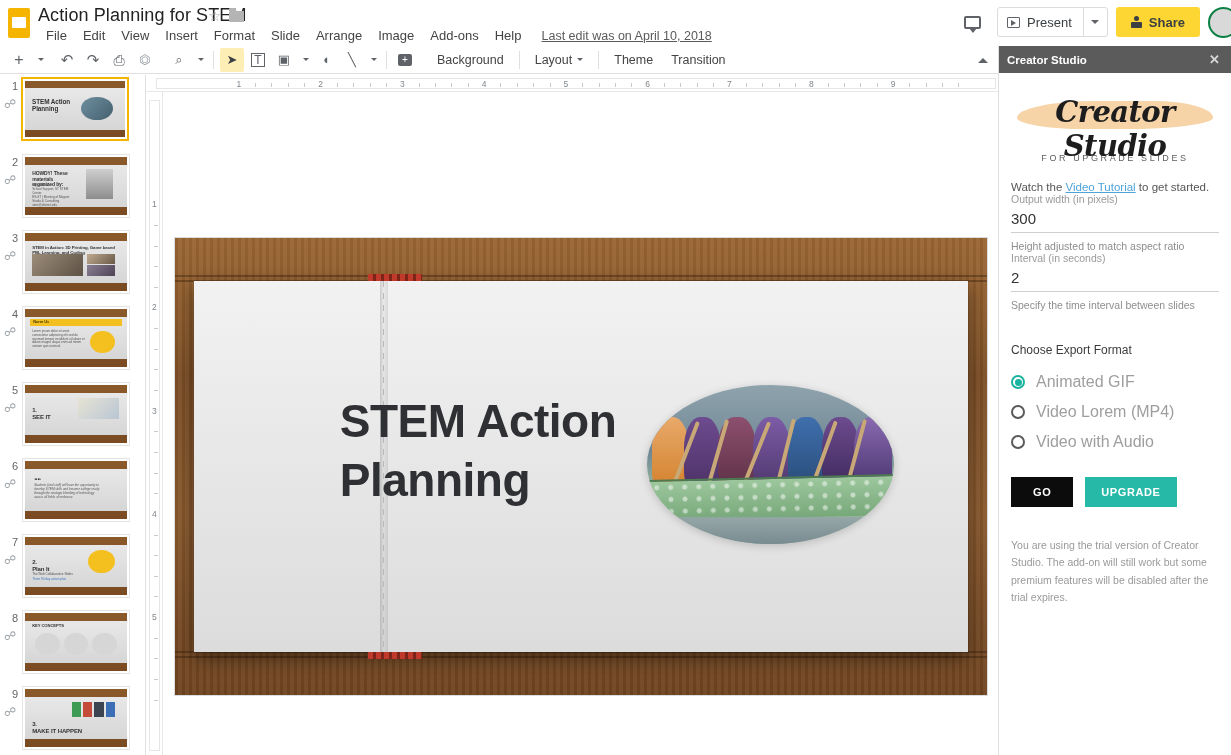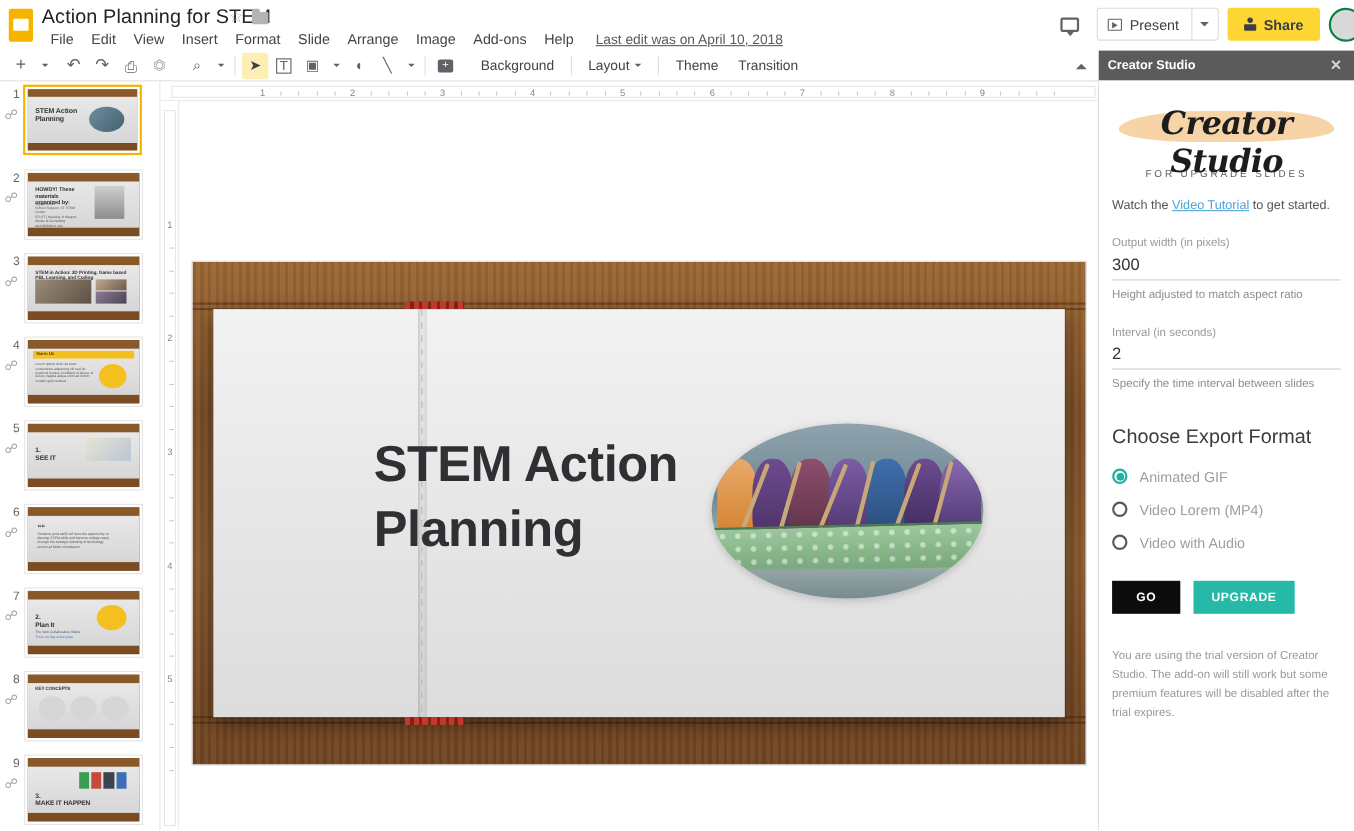--- a/index.html
+++ b/index.html
@@ -285,40 +285,40 @@
     position:absolute; left:0; right:0; top:6px; text-align:center;
     font-family:"DejaVu Serif", serif; font-style:italic; font-weight:bold;
     font-size:29px; color:#1d1d1d; letter-spacing:-.6px;
   }
   .brand-sub {
     text-align:center; font-size:9px; color:#5d5d5d; letter-spacing:2.6px; margin-top:6px;
   }
   .tutorial-line { font-size:11.5px; color:#555; margin-top:18px; }
   .tutorial-link { color:#4fa3d9; text-decoration:underline; cursor:pointer; }
 
-  .field-group { margin-top:22px; }
+  .field-group { }
   .field-label { font-size:10.5px; color:#9a9a9a; margin-bottom:3px; }
   .field-input {
     width:100%; border:none; border-bottom:1px solid #cfcfcf; outline:none;
     font-size:15px; color:#333; padding:2px 0 5px 0; background:transparent;
     font-family:"Liberation Sans", sans-serif;
   }
   .field-help { font-size:10.5px; color:#8e8e8e; margin-top:7px; }
 
-  .fmt-title { font-size:18px; color:#3c3c3c; margin-top:32px; margin-bottom:10px; }
+  .fmt-title { font-size:12px; color:#3c3c3c; margin-top:32px; margin-bottom:10px; }
   .radio-row { display:flex; align-items:center; gap:11px; height:30px; cursor:pointer; }
   .radio {
     width:14px; height:14px; border-radius:50%; border:2px solid #5a5a5a;
     display:flex; align-items:center; justify-content:center; flex:none;
   }
   .radio.on { border-color:#1ab3a0; }
   .radio.on::after{
     content:""; width:7px; height:7px; border-radius:50%; background:#1ab3a0;
   }
-  .radio-label { font-size:13px; color:#9e9e9e; }
+  .radio-label { font-size:16px; color:#9e9e9e; }
 
   .btn-row { display:flex; gap:12px; margin-top:20px; }
   .btn-go {
     background:#0c0c0c; color:#fff; font-size:11px; font-weight:bold; letter-spacing:.6px;
     padding:9px 22px; border:none; cursor:pointer;
   }
   .btn-upgrade {
     background:#27b9a8; color:#fff; font-size:11px; font-weight:bold; letter-spacing:.6px;
     padding:9px 16px; border:none; cursor:pointer;
   }

